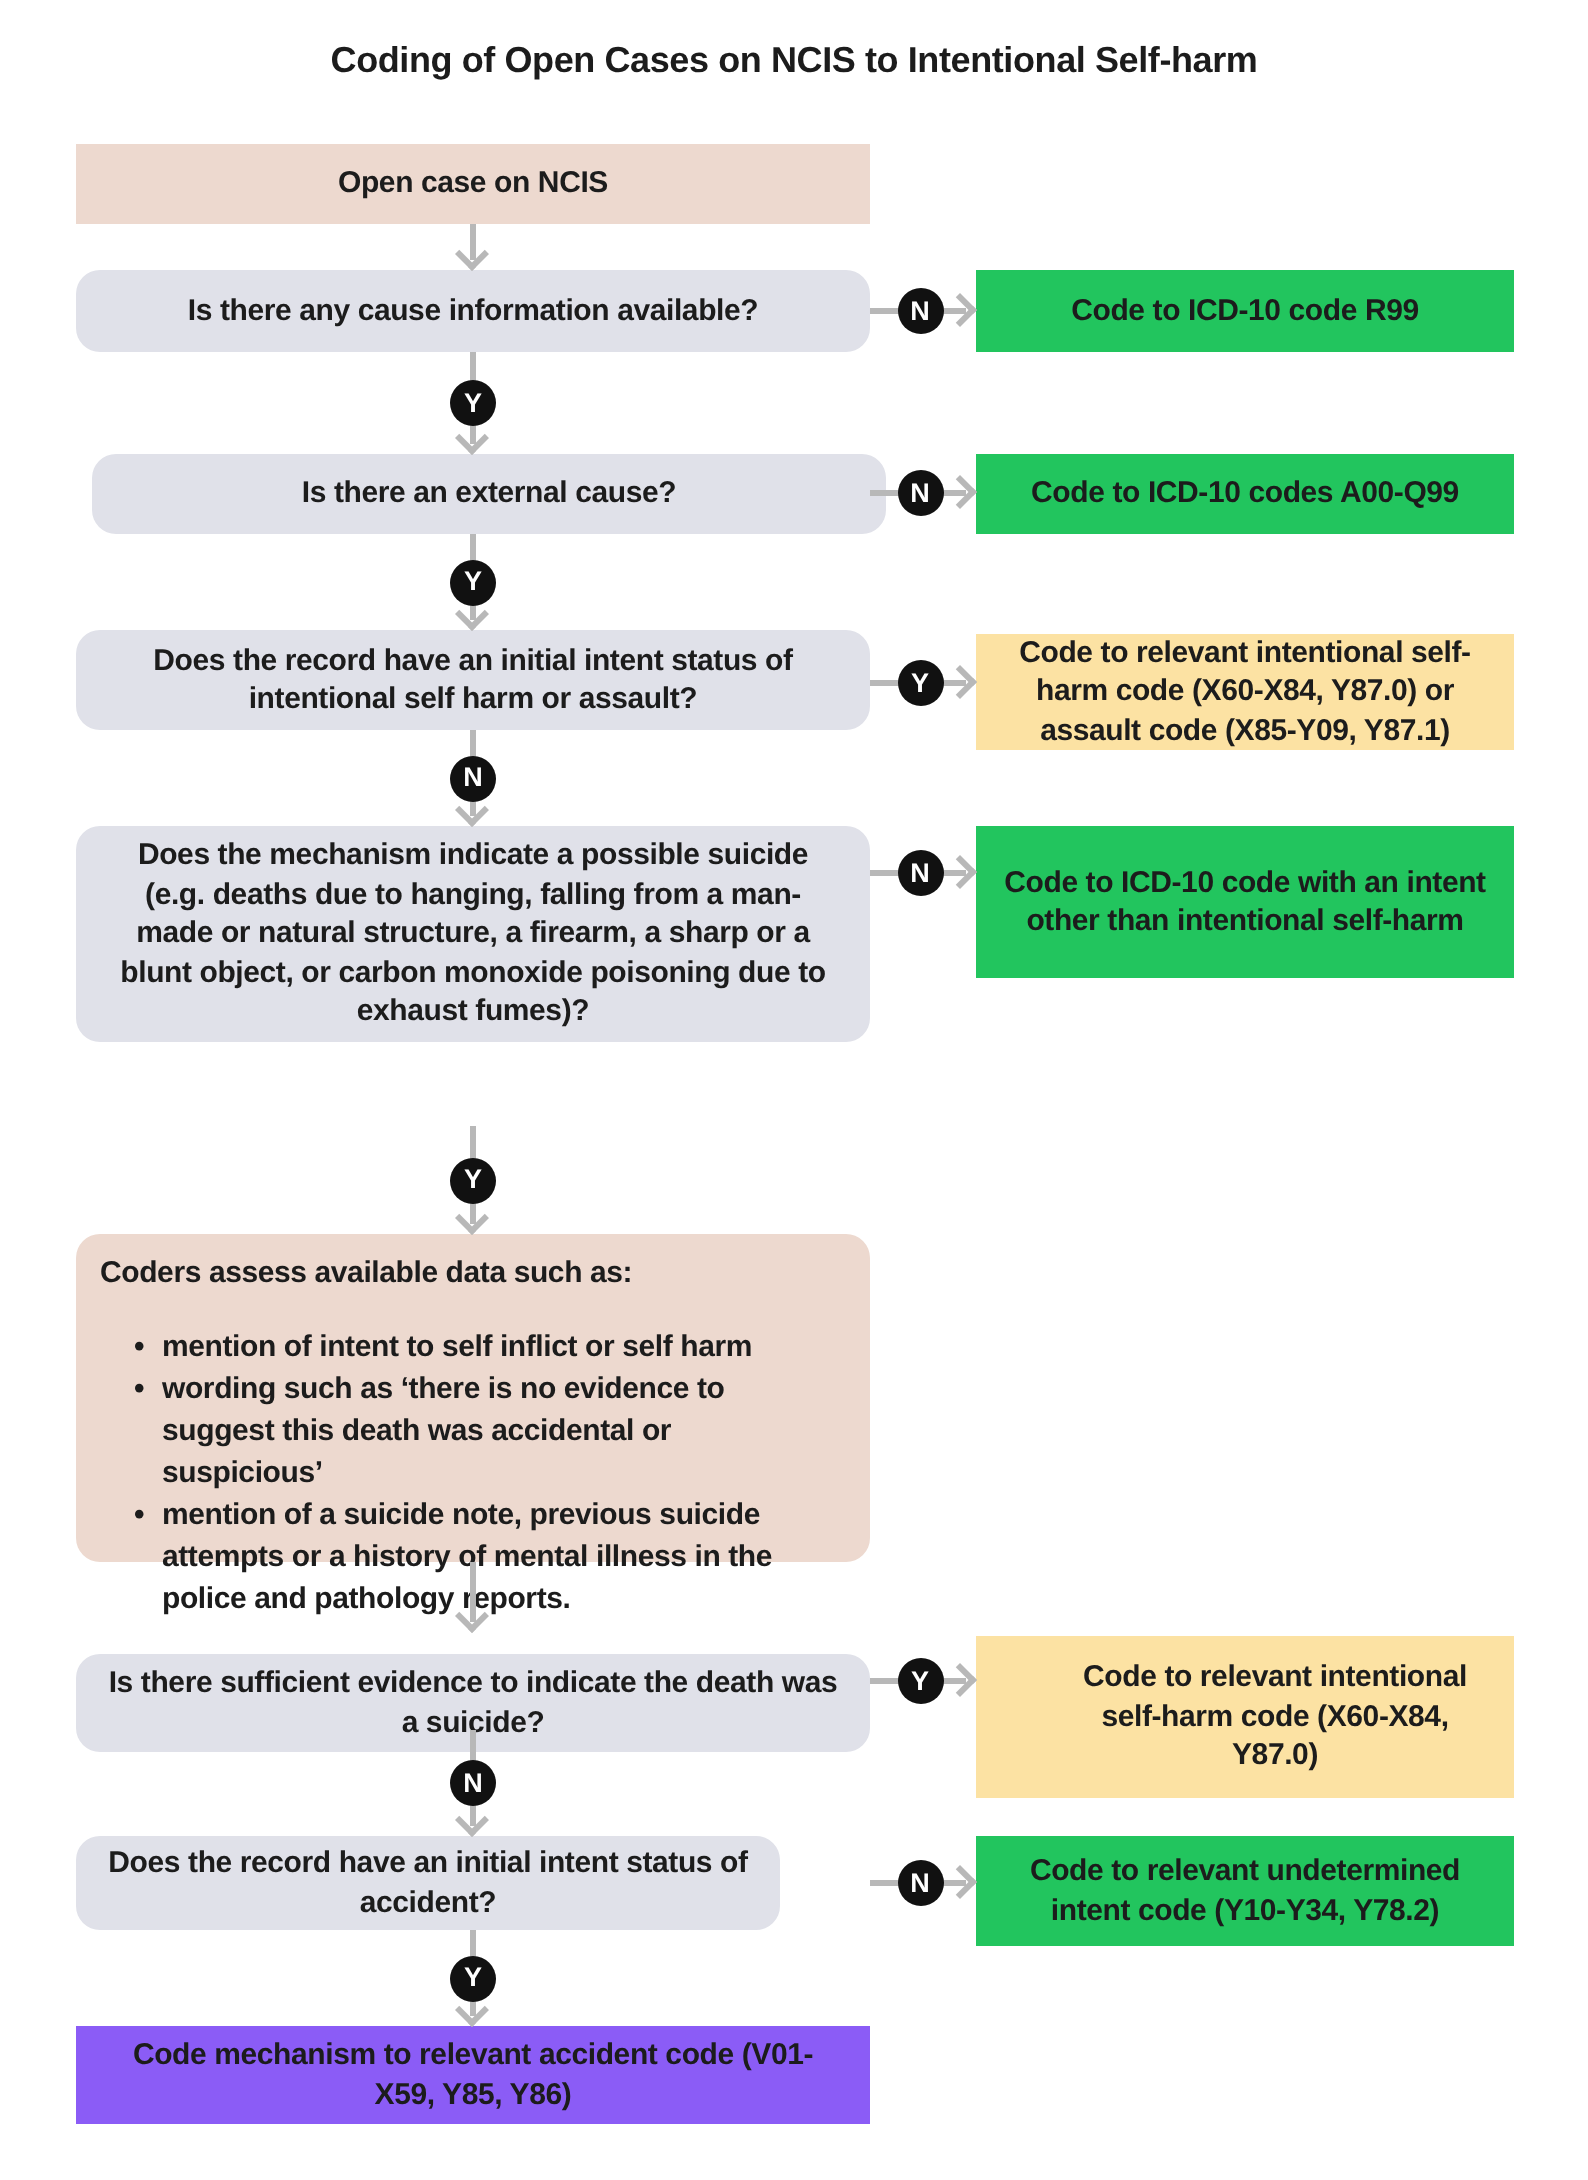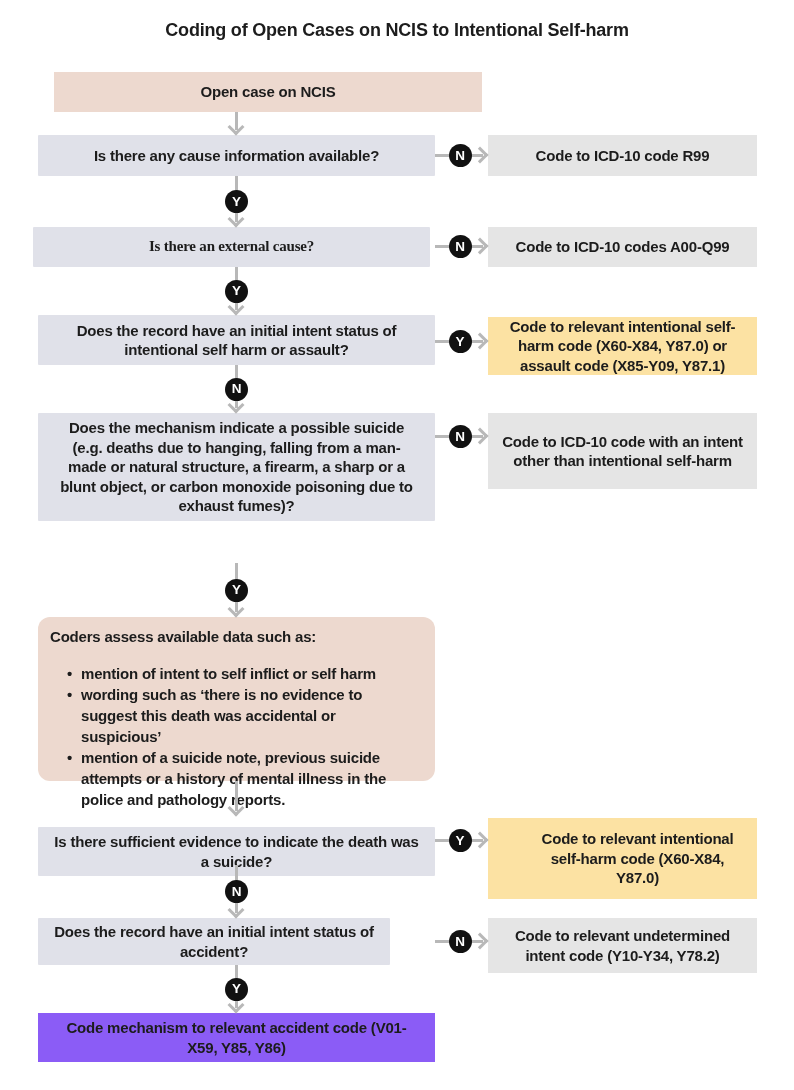--- a/index.html
+++ b/index.html
@@ -6,22 +6,22 @@
   body{font-family:"Liberation Sans","DejaVu Sans",sans-serif;color:#1c1c1c;}
   .canvas{position:relative;width:794px;height:1090px;background:#ffffff;overflow:hidden;}
 
   .title{position:absolute;left:0;top:20px;width:794px;text-align:center;
          font-size:18px;font-weight:bold;letter-spacing:-0.2px;}
 
   .node{position:absolute;display:flex;align-items:center;justify-content:center;
         text-align:center;font-weight:bold;font-size:15px;line-height:1.3;
         box-sizing:border-box;padding:4px 16px;letter-spacing:-0.2px;}
   .process{background:#edd9cf;}
-  .question{background:#e0e1e9;border-radius:1px;}
-  .outcome-green{background:#e5e5e5;padding:4px 10px;}
+  .question{background:#e0e1e9;border-radius:12px;}
+  .outcome-green{background:#22c55e;padding:4px 10px;}
   .outcome-yellow{background:#fce2a3;padding:4px 10px;}
   .end-green{background:#8b5cf6;}
 
   .note{position:absolute;box-sizing:border-box;background:#edd9cf;
         font-weight:bold;font-size:15px;line-height:21px;letter-spacing:-0.2px;
         padding:9px 10px 9px 12px;text-align:left;border-radius:12px;}
   .note ul{margin:16px;padding:0;list-style:none;}
   .note li{position:relative;padding-left:15px;}
   .note li::before{content:"\2022";position:absolute;left:1px;top:0;}
 
@@ -41,25 +41,25 @@
   .vconn .badge{left:1px;top:50%;margin-top:-11.5px;}
   .hconn .badge{top:1px;left:50%;margin-left:-13px;}
 </style>
 </head>
 <body>
 
 <div class="canvas">
 
   <div class="title">Coding of Open Cases on NCIS to Intentional Self-harm</div>
 
-  <div class="node process" style="left:38px;top:72px;width:428px;height:40px;margin-left:16px;">Open case on NCIS</div>
+  <div class="node process" style="left:38px;top:72px;width:397px;height:40px;">Open case on NCIS</div>
 
   <div class="node question" style="left:38px;top:135px;width:397px;height:41px;">Is there any cause information available?</div>
 
-  <div class="node question" style="left:33px;top:227px;width:397px;height:40px;font-family:Liberation Serif, serif;">Is there an external cause?</div>
+  <div class="node question" style="left:46px;top:227px;width:397px;height:40px;">Is there an external cause?</div>
 
   <div class="node question" style="left:38px;top:315px;width:397px;height:50px;">Does the record have an initial intent status of intentional self harm or assault?</div>
 
   <div class="node question" style="left:38px;top:413px;width:397px;height:108px;padding:4px 20px;">Does the mechanism indicate a possible suicide (e.g. deaths due to hanging, falling from a man-made or natural structure, a firearm, a sharp or a blunt object, or carbon monoxide poisoning due to exhaust fumes)?</div>
 
   <div class="note" style="left:38px;top:617px;width:397px;height:164px;">
     <div>Coders assess available data such as:</div>
     <ul>
       <li>mention of intent to self inflict or self harm</li>
       <li>wording such as ‘there is no evidence to suggest this death was accidental or suspicious’</li>

